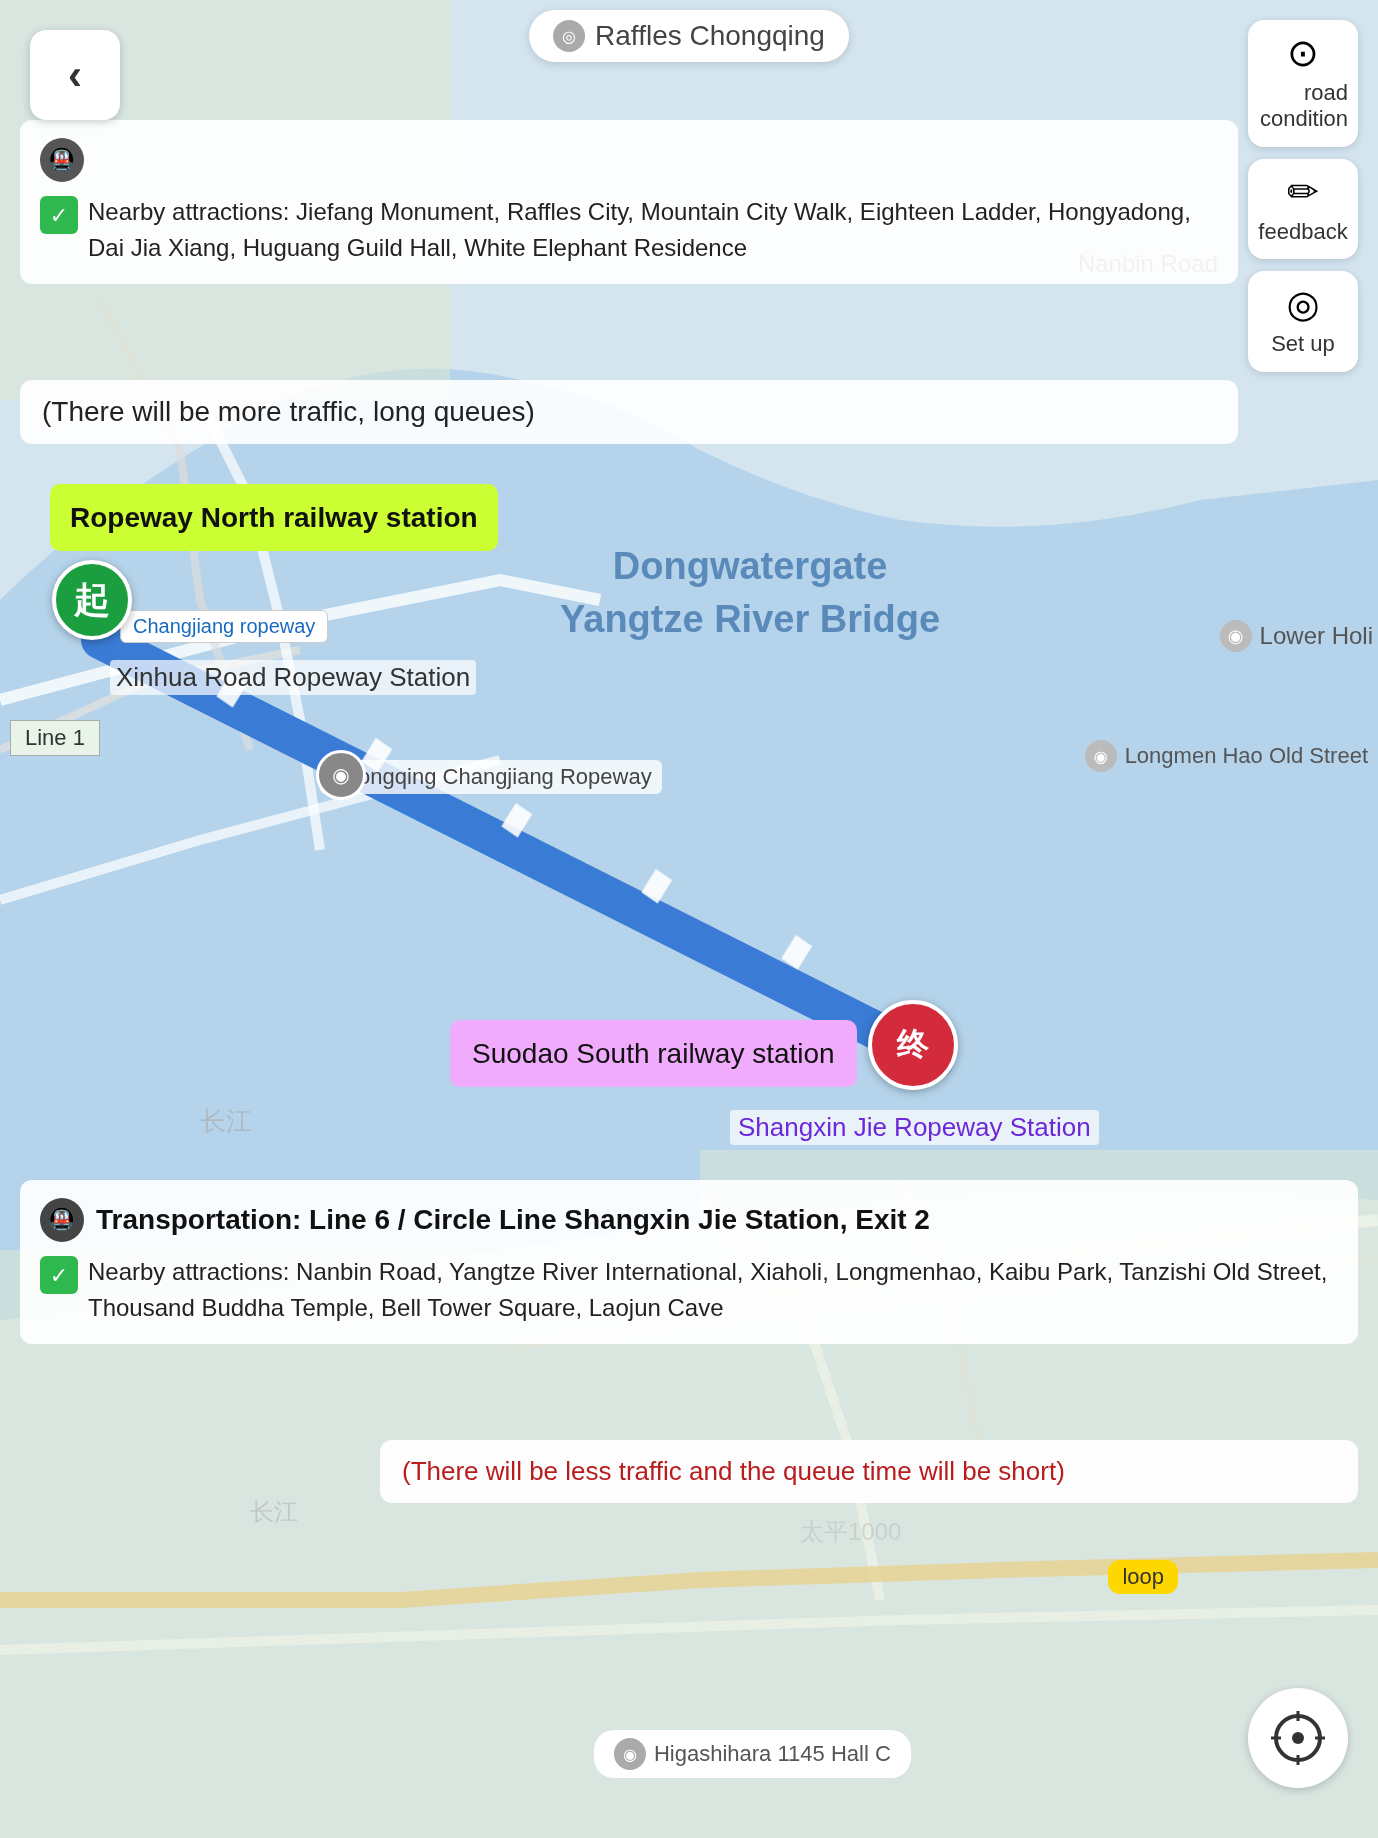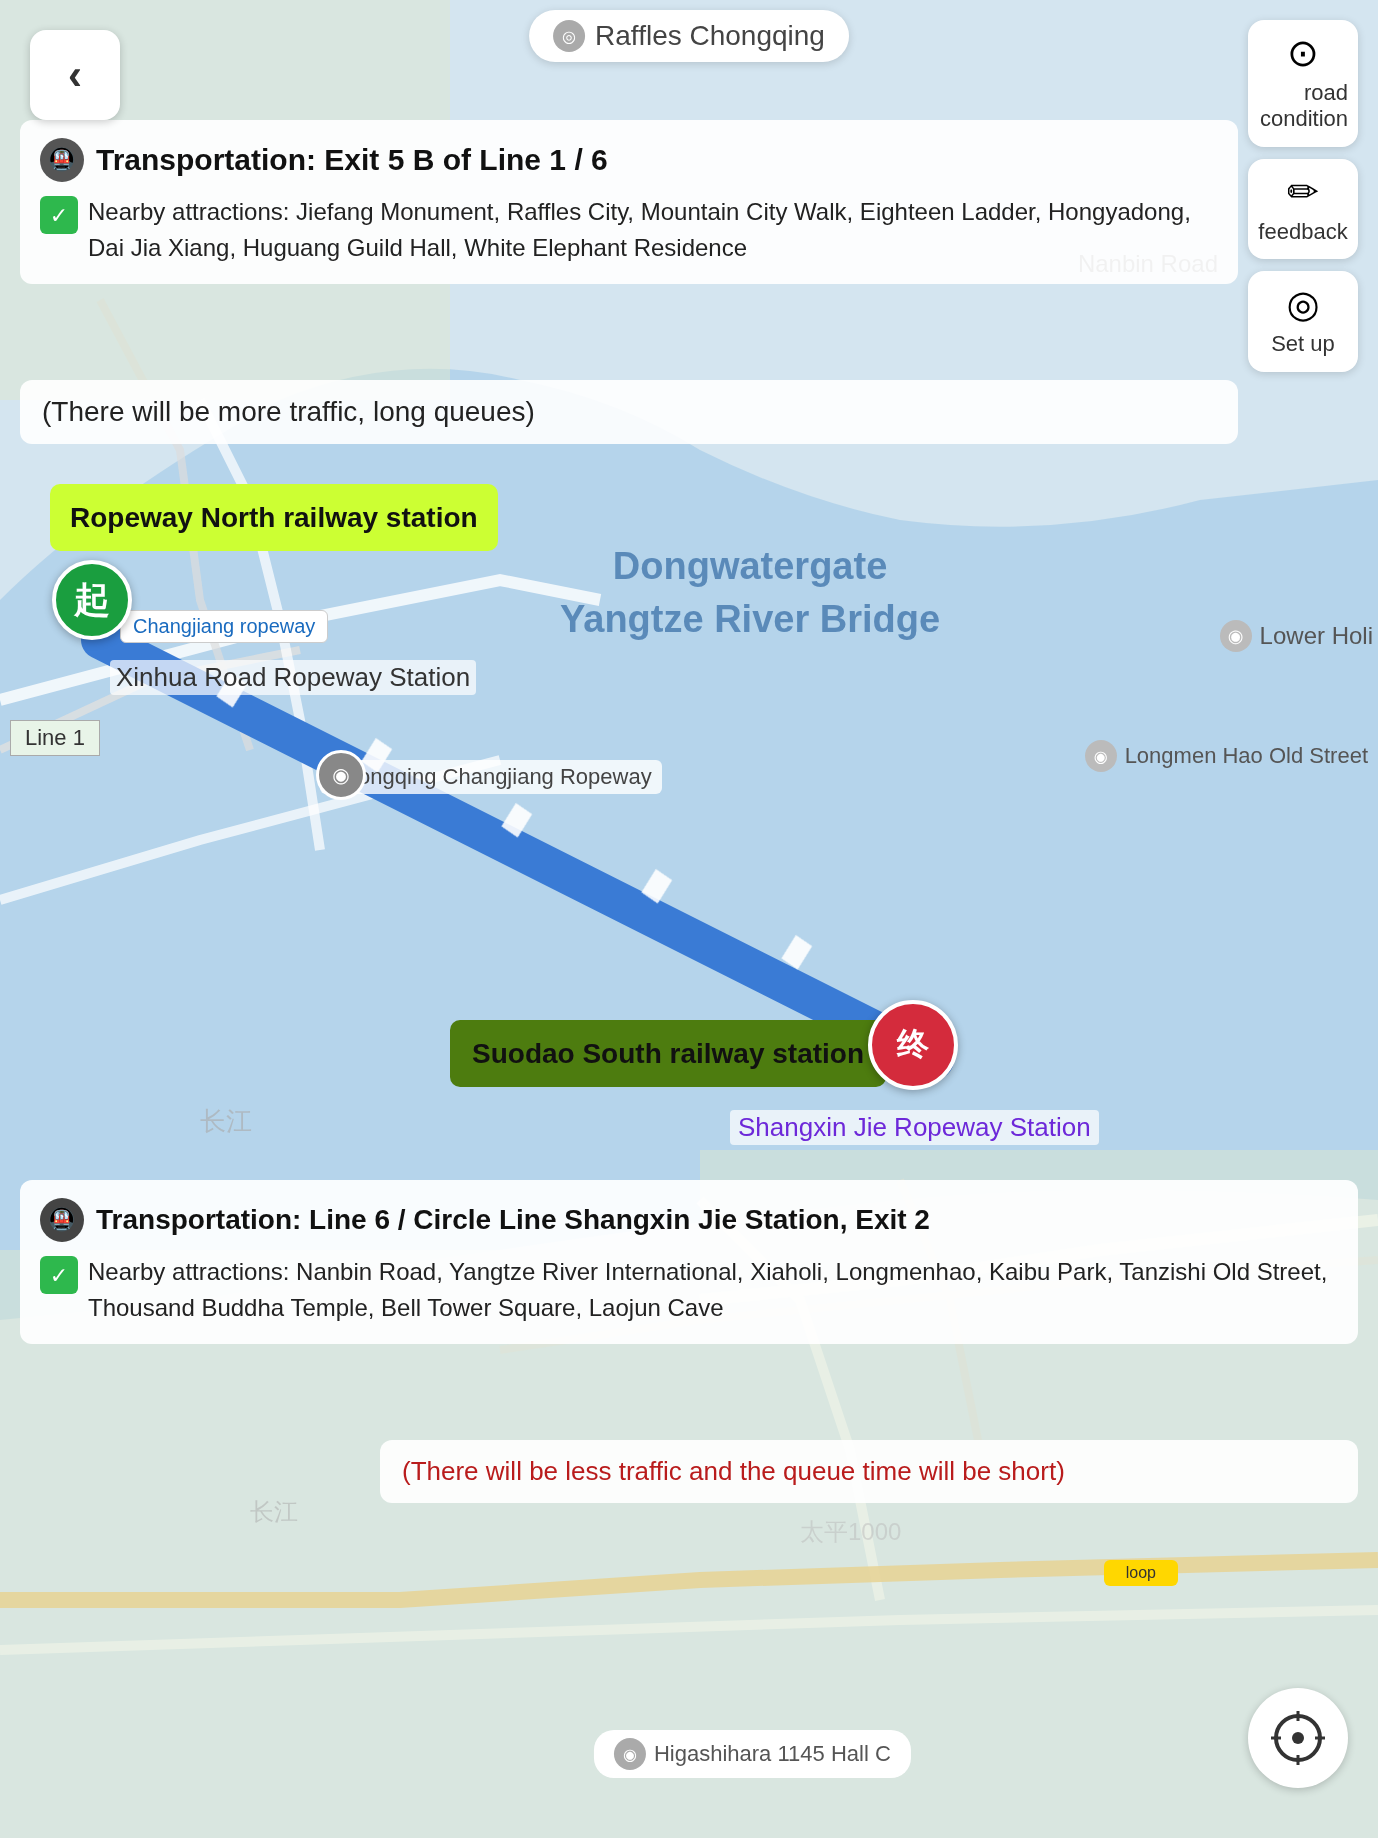--- a/index.html
+++ b/index.html
@@ -284,25 +284,25 @@
       font-size: 24px;
       color: #555;
       z-index: 40;
     }
 
     
     #end-label {
       position: absolute;
       top: 1020px;
       left: 450px;
-      background: #4d7c0f;
+      background: #f0abfc;
       border-radius: 10px;
       padding: 14px 22px;
       font-size: 28px;
-      font-weight: bold;
+      font-weight: normal;
       color: #111;
       z-index: 60;
       line-height: 1.4;
     }
 
     
     #shangxin-label {
       position: absolute;
       top: 1110px;
       left: 730px;
@@ -358,23 +358,23 @@
       color: #b91c1c;
       z-index: 50;
     }
 
     
     #loop-label {
       position: absolute;
       top: 1560px;
       right: 200px;
       background: #ffd700;
-      border-radius: 6px;
-      padding: 4px 22px;
-      font-size: 16px;
+      border-radius: 12px;
+      padding: 4px 14px;
+      font-size: 22px;
       color: #333;
       z-index: 40;
     }
 
     
     #locate-btn {
       position: absolute;
       bottom: 50px;
       right: 30px;
       width: 100px; height: 100px;
@@ -541,21 +541,20 @@
   </div>
   <div class="side-btn">
     <div class="icon-wrap">◎</div>
     <div class="btn-label">Set up</div>
   </div>
 </div>
 
 <div id="transport-box-top">
   <div id="transport-title-top">
     <span class="metro-icon">🚇</span>
-    <span>Transportation: Exit 5 B of Line 1 / 6</span>
   </div>
   <div id="nearby-top">
     <span class="check-icon">✓</span>
     <span>Nearby attractions: Jiefang Monument, Raffles City, Mountain City Walk, Eighteen Ladder, Hongyadong, Dai Jia Xiang, Huguang Guild Hall, White Elephant Residence</span>
   </div>
 </div>
 
 <div id="traffic-warning">
   <span>(There will be more traffic, long queues)</span>
 </div>

